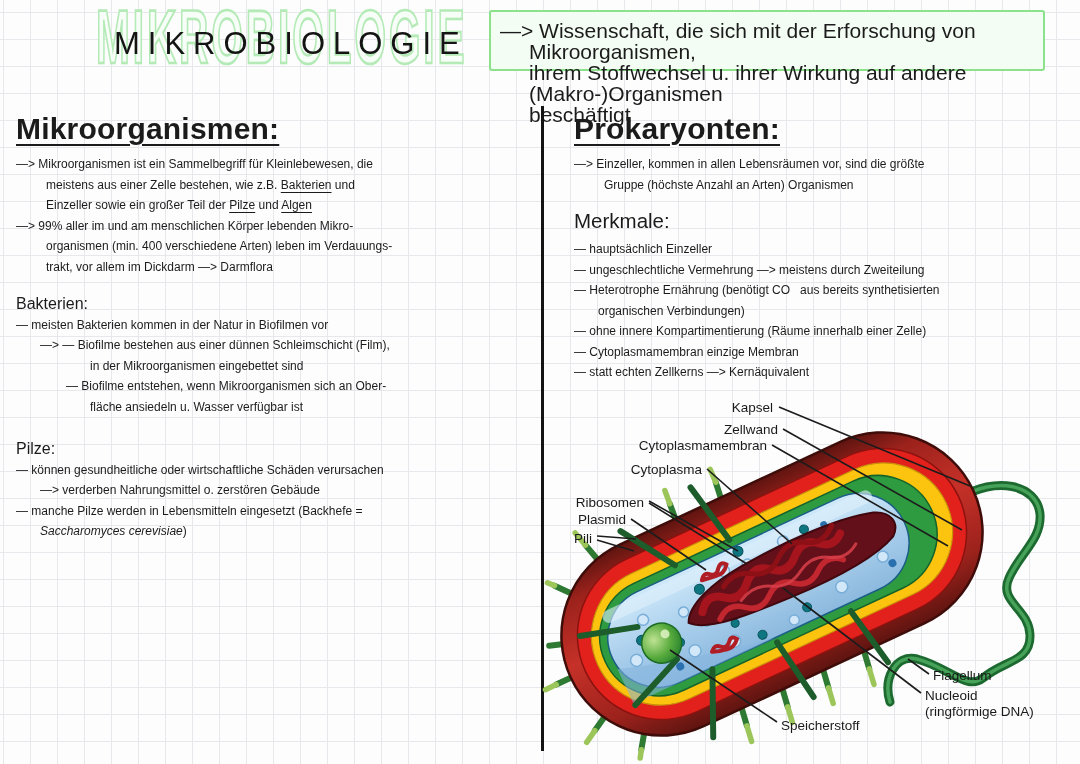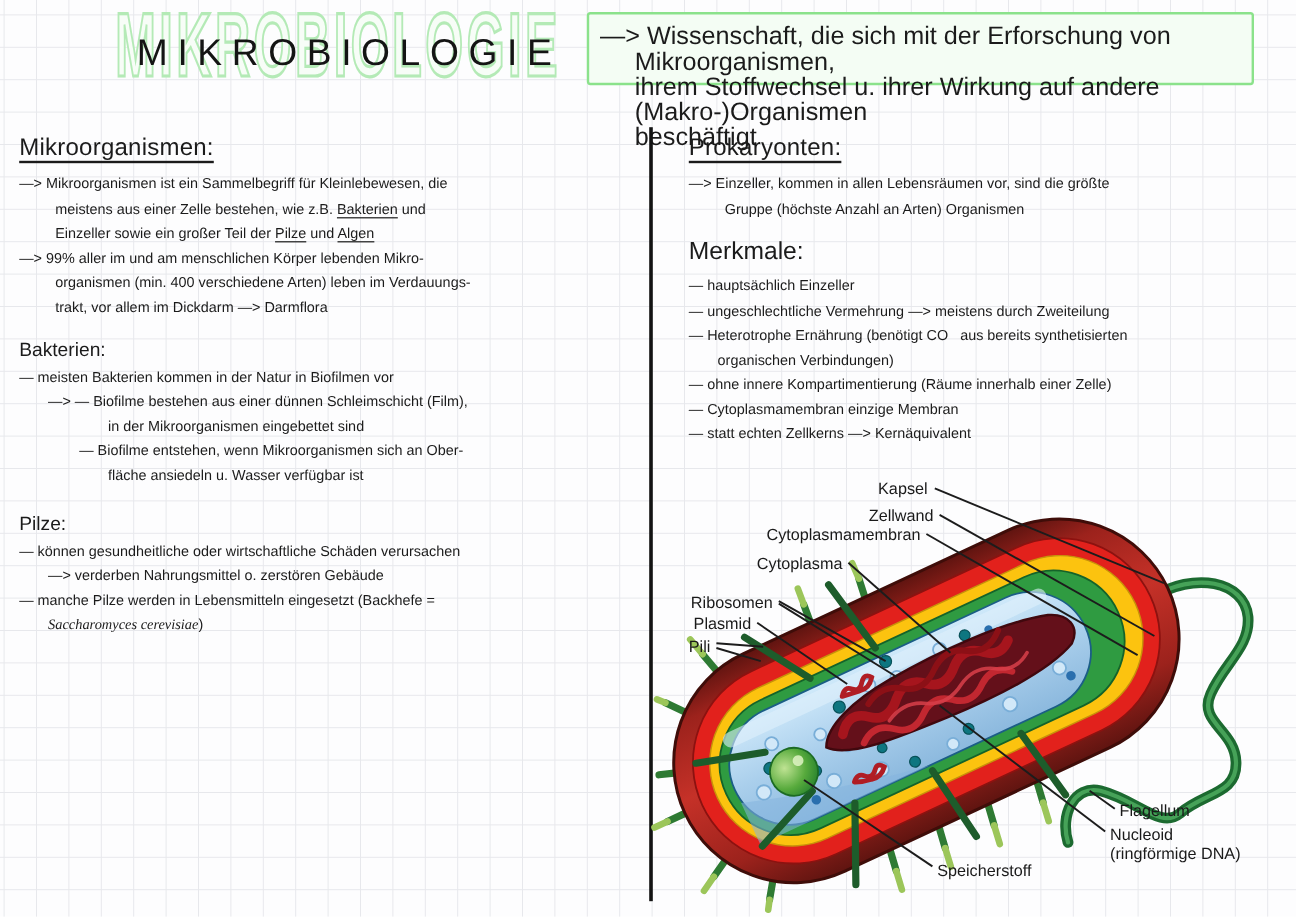--- a/index.html
+++ b/index.html
@@ -27,33 +27,33 @@
   .defbox{
     position:absolute;left:489px;top:10px;width:556px;height:61px;box-sizing:border-box;
     border:2.5px solid #8be28b;border-radius:3px;background:#f4fdf4;
     padding:8px 8px 0 38px;font-size:21px;line-height:21px;
     text-indent:-29px;white-space:pre-line;
   }
   .divider{position:absolute;left:541px;top:106px;width:3px;height:645px;background:#131313;}
   .col{position:absolute;top:112px;width:522px;}
   .col-left{left:16px;}
   .col-right{left:574px;}
-  .h1{font-size:20px;font-weight:400;margin:0 0 8px 0;letter-spacing:0.2px;
+  .h1{font-size:30px;font-weight:700;margin:0 0 8px 0;letter-spacing:0.2px;
       text-decoration:underline;text-underline-offset:5px;text-decoration-thickness:1.6px;}
   .sublabel{font-size:16px;line-height:20.5px;}
   .hmerk{font-size:20.5px;font-weight:400;margin:14px 0 6px 0;}
   .mt1{margin-top:17px;} .mt2{margin-top:22px;} .mt3{margin-top:24px;}
   .nl div{font-size:12px;line-height:20.5px;white-space:pre-line;}
   .p0{padding-left:30px;text-indent:-30px;}
   .b{padding-left:24px;text-indent:-24px;}
   .n1{margin-left:24px;padding-left:50px;text-indent:-50px;}
   .n2{margin-left:50px;padding-left:24px;text-indent:-24px;}
   .a1{margin-left:24px;padding-left:30px;text-indent:-30px;}
   span.u{text-decoration:underline;text-underline-offset:3px;}
-  span.i{font-style:italic;font-family:Liberation Serif, serif;}
+  span.i{font-style:italic;}
   .diagram{position:absolute;left:540px;top:390px;}
   .diagram text{font-family:"Liberation Sans","DejaVu Sans",sans-serif;font-size:13.5px;fill:#1a1a1a;}
 </style>
 </head>
 <body>
 
 <div class="page">
 
   <div class="ghost-title">MIKROBIOLOGIE</div>
   <div class="main-title">MIKROBIOLOGIE</div>

